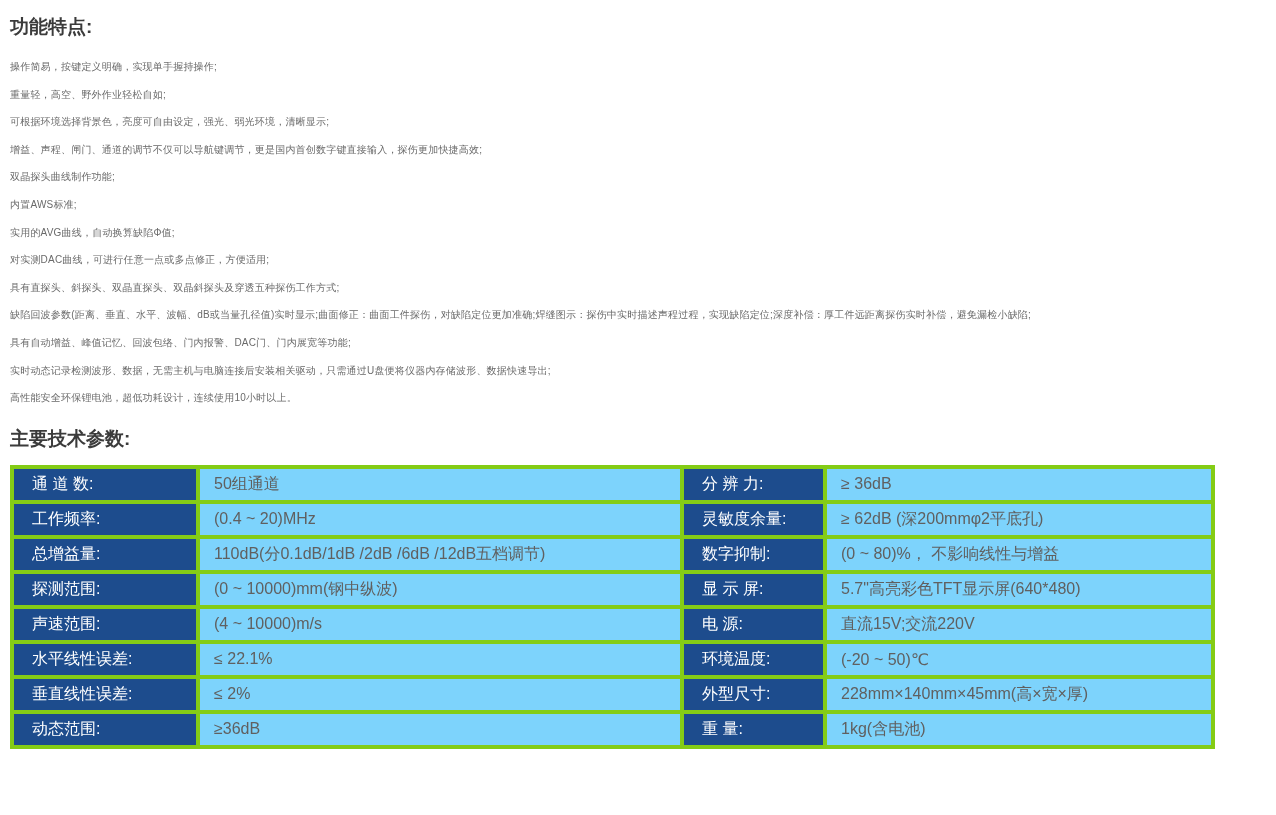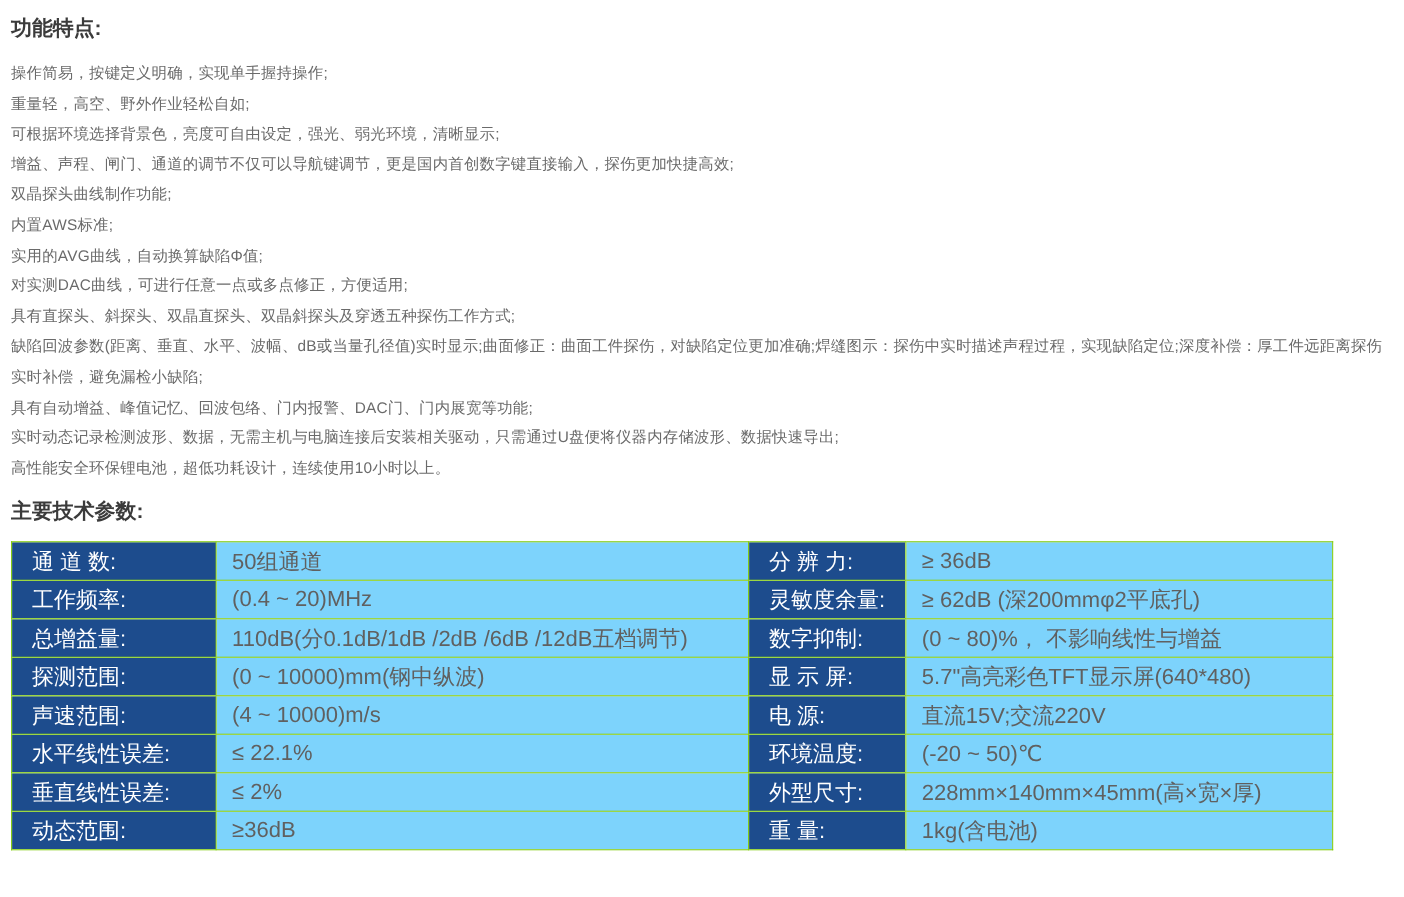--- a/index.html
+++ b/index.html
@@ -22,38 +22,38 @@
     font-weight: bold;
     color: #3b3b3b;
     margin: 0 0 13px 0;
     line-height: 26px;
   }
   .features {
     margin-bottom: 10px;
   }
   .features p {
     margin: 0;
-    font-size: 14px;
+    font-size: 10px;
     color: #6a6a6a;
     line-height: 27.6px;
     letter-spacing: 0.2px;
   }
   .specs-title {
     margin-top: 14px;
   }
   table.specs {
     border-collapse: collapse;
     table-layout: fixed;
     width: 1201px;
     margin-top: 4px;
   }
   table.specs td {
-    border: 1px solid #84cc16;
+    border: 4px solid #84cc16;
     height: 35px;
-    font-size: 20px;
+    font-size: 16px;
     box-sizing: border-box;
     vertical-align: middle;
     white-space: nowrap;
     overflow: hidden;
   }
   td.spec-label {
     background: #1d4c8d;
     color: #ffffff;
     padding: 0 6px 0 18px;
   }

